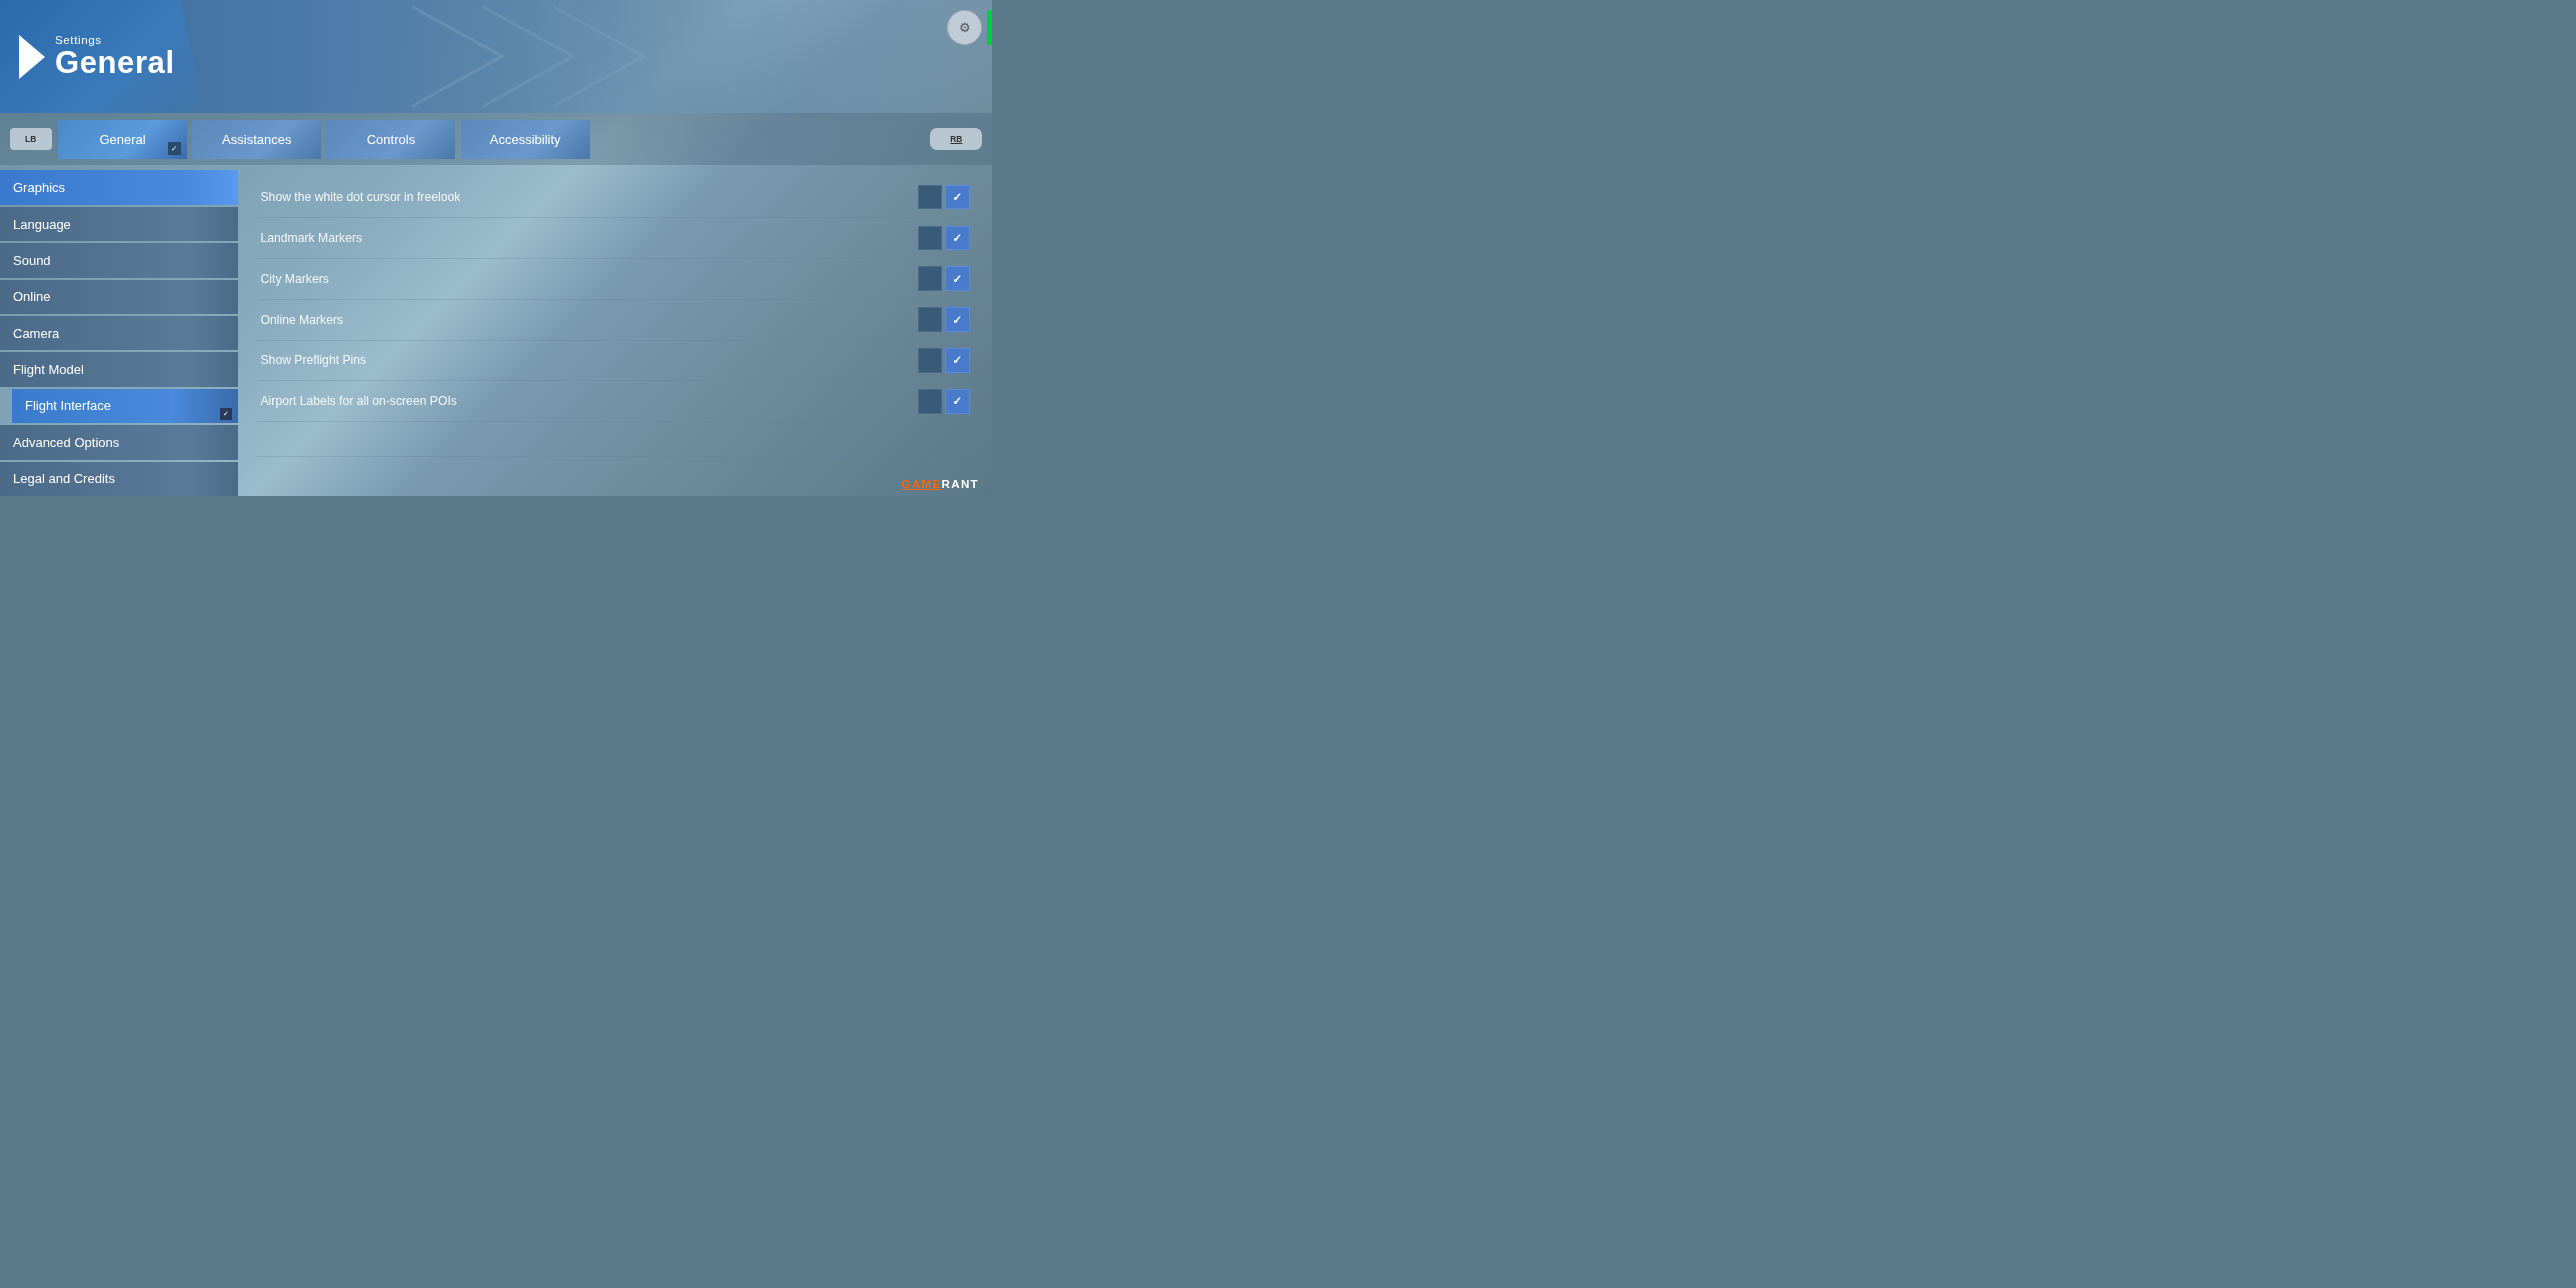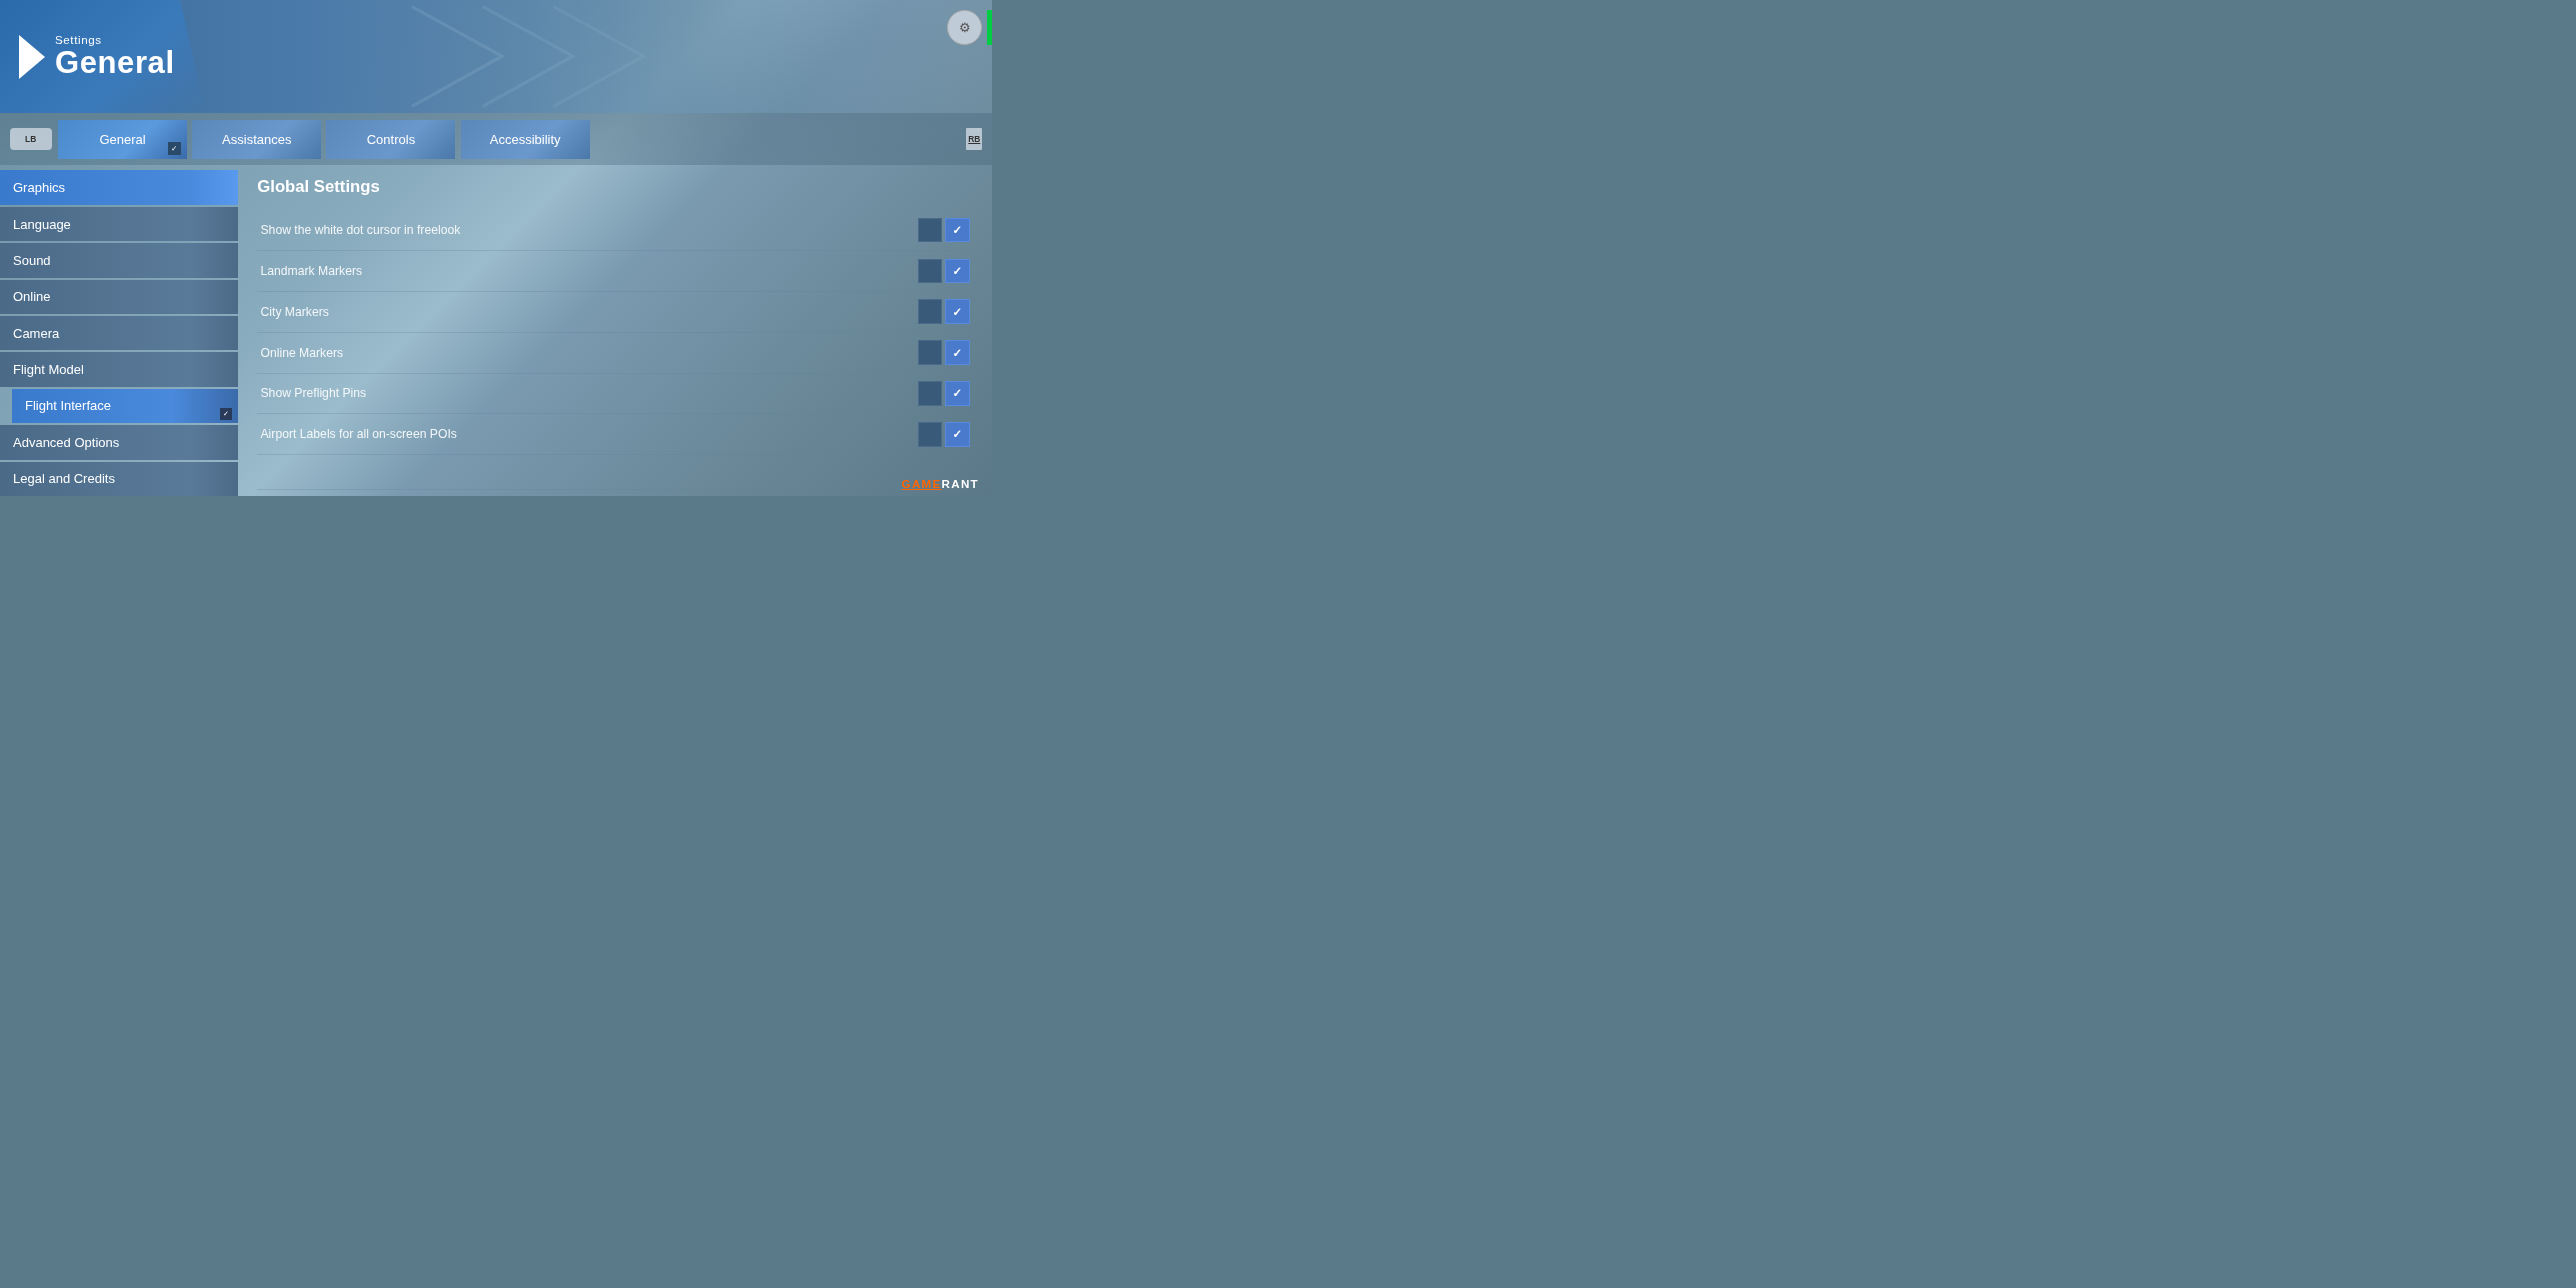--- a/index.html
+++ b/index.html
@@ -132,24 +132,24 @@
       align-items: center;
       justify-content: center;
       font-size: 8.4px;
       font-weight: 700;
       color: #333;
       margin-right: 6.4px;
       flex-shrink: 0;
     }
 
     .rb-button {
-      width: 16px;
+      width: 52px;
       height: 22.5px;
       background: rgba(200,210,220,0.85);
-      border-radius: 1px;
+      border-radius: 7px;
       display: flex;
       align-items: center;
       justify-content: center;
       font-size: 8.4px;
       font-weight: 700;
       color: #333;
       margin-left: 6.4px;
       flex-shrink: 0;
       text-decoration: underline;
     }
@@ -416,21 +416,20 @@
     </div>
     <div class="sidebar-item inactive">
       <span>Advanced Options</span>
     </div>
     <div class="sidebar-item inactive">
       <span>Legal and Credits</span>
     </div>
   </div>
 
   <div class="right-panel">
-    <div class="section-title">Global Settings</div>
 
 
     <div class="settings-row">
       <span class="settings-row-label">Show the white dot cursor in freelook</span>
       <div class="toggle-container">
         <div class="toggle-off"></div>
         <div class="toggle-on">✓</div>
       </div>
     </div>
 

